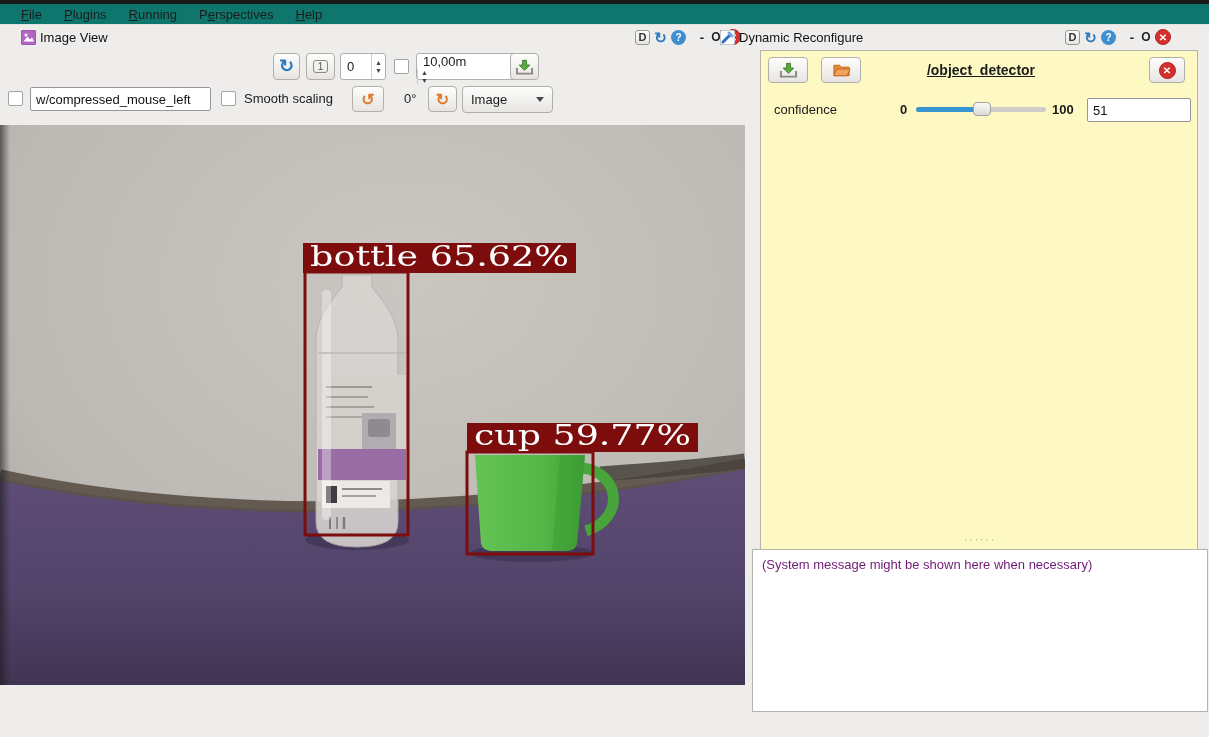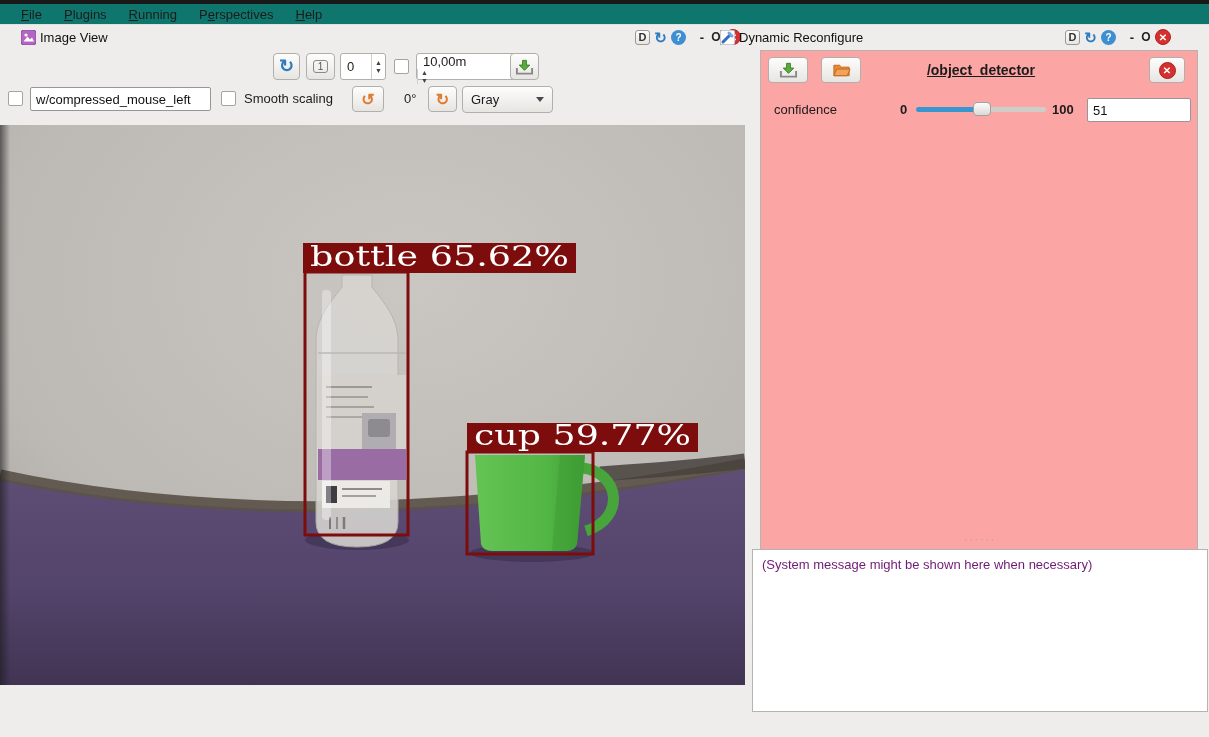--- a/index.html
+++ b/index.html
@@ -69,21 +69,21 @@
   .image-wrap { position:absolute; left:0; top:125px; width:745px; height:560px; background:#111; }
 
   .det-box { fill:none; stroke:var(--det); stroke-width:3px; }
   .det-label-bg { fill:var(--det); }
   .det-label-text { fill:#ffffff; font-family:"DejaVu Serif", serif; font-size:27px; }
 
   
   .dr-titlebar { left:718px; top:26px; width:457px; padding-left:2px; }
   .dr-box {
     position:absolute; left:760px; top:50px; width:438px; height:524px;
-    background:#fca5a5; border:1px solid #b5b3b0;
+    background:#fef9c3; border:1px solid #b5b3b0;
   }
   .dr-node-link { position:absolute; left:120px; top:11px; width:200px; text-align:center; font-weight:bold; text-decoration:underline; font-size:14px; }
   .dr-close-btn { position:absolute; right:12px; top:6px; width:36px; height:26px; }
   .dr-close-circle {
     width:17px; height:17px; border-radius:50%; background:#d62f2f; border:1px solid #a81f1f;
     color:#fff; font-size:10px; font-weight:bold; display:flex; align-items:center; justify-content:center;
   }
   .param-row { position:absolute; left:0; top:44px; width:438px; height:28px; }
   .slider { position:relative; width:130px; height:18px; }
   .slider-track { position:absolute; left:0; right:0; top:7px; height:5px; background:#cfcdca; border-radius:3px; }
@@ -152,21 +152,21 @@
 
 <div class="iv-toolbar2">
   <div class="checkbox" style="position:absolute;left:8px;top:6px;"></div>
   <input class="txt-input" style="position: absolute; left: 30px; top: 2px; width: 181px; height: 24px;" value="w/compressed_mouse_left">
   <div class="checkbox" style="position:absolute;left:221px;top:6px;"></div>
   <span style="position:absolute;left:244px;top:6px;">Smooth scaling</span>
   <div class="btn rot-btn" style="position:absolute;left:352px;top:1px;width:32px;height:26px;">↺</div>
   <span style="position:absolute;left:404px;top:6px;font-size:13px;">0°</span>
   <div class="btn rot-btn" style="position:absolute;left:428px;top:1px;width:29px;height:26px;">↻</div>
   <div class="combo" style="position:absolute;left:462px;top:1px;width:91px;height:27px;">
-    <span>Gray</span>
+    <span>Image</span>
     <span class="arrow"></span>
   </div>
 </div>
 
 <div class="image-wrap">
   <svg width="745" height="560" viewBox="0 0 745 560">
     <defs>
       <radialGradient id="wallGrad" cx="0.55" cy="0.28" r="0.95">
         <stop offset="0" stop-color="#cac7c2"></stop>
           <stop offset="0.6" stop-color="#bcb9b4"></stop>

